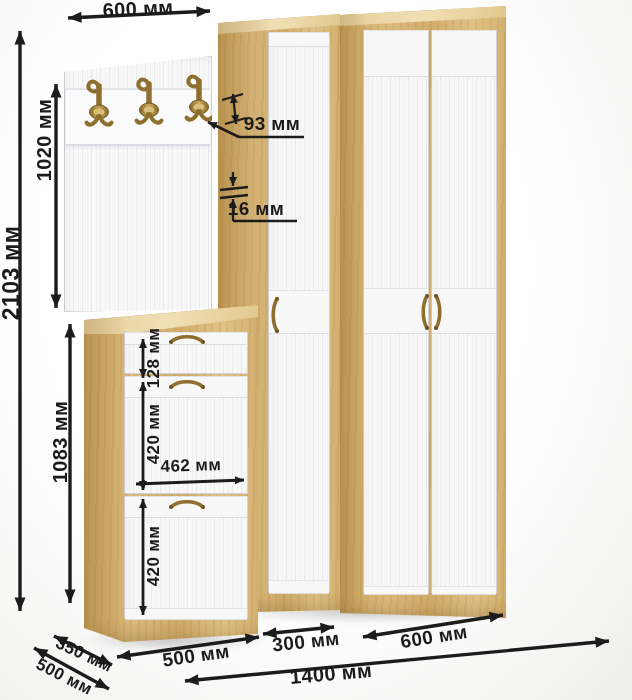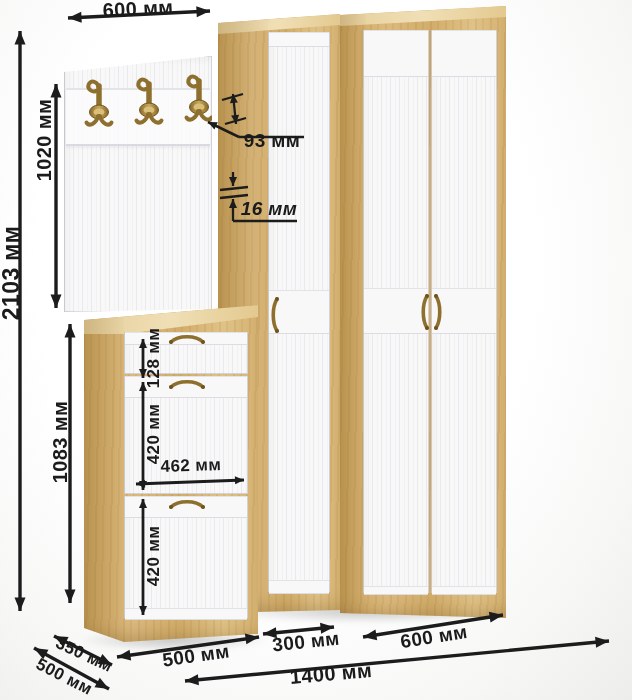--- a/index.html
+++ b/index.html
@@ -227,22 +227,22 @@
       <line class="c" x1="233" y1="199" x2="233" y2="221" marker-start="url(#ahs)"></line>
       <line class="u" x1="233" y1="221" x2="297" y2="221"></line>
     </g>
   </svg>
 
   <div id="labels">
     <span class="dl" style="left:138px;top:9px;font-size:20px;--r:-3deg;">600 мм</span>
     <span class="dl" style="left:11px;top:273px;font-size:23px;--r:-90deg;">2103 мм</span>
     <span class="dl" style="left:44px;top:140px;font-size:20px;--r:-90deg;">1020 мм</span>
     <span class="dl" style="left:60px;top:442px;font-size:20px;--r:-90deg;">1083 мм</span>
-    <span class="dl" style="left:272px;top:124px;font-size:19px;margin-top:17px;">93 мм</span>
-    <span class="dl" style="left:269px;top:209px;font-size:19px;font-style:italic;">16 мм</span>
+    <span class="dl" style="left:272px;top:124px;font-size:19px;">93 мм</span>
+    <span class="dl" style="left:256px;top:209px;font-size:19px;">16 мм</span>
     <span class="dl" style="left:154px;top:358px;font-size:17px;--r:-90deg;">128 мм</span>
     <span class="dl" style="left:154px;top:434px;font-size:17px;--r:-90deg;">420 мм</span>
     <span class="dl" style="left:191px;top:466px;font-size:17px;--r:-2deg;">462 мм</span>
     <span class="dl" style="left:154px;top:556px;font-size:17px;--r:-90deg;">420 мм</span>
     <span class="dl" style="left:84px;top:655px;font-size:17px;--r:25deg;">350 мм</span>
     <span class="dl" style="left:64px;top:677px;font-size:17px;--r:27deg;">500 мм</span>
     <span class="dl" style="left:196px;top:656px;font-size:19px;--r:-8deg;">500 мм</span>
     <span class="dl" style="left:306px;top:642px;font-size:19px;--r:-6deg;">300 мм</span>
     <span class="dl" style="left:434px;top:637px;font-size:19px;--r:-9deg;">600 мм</span>
     <span class="dl" style="left:331px;top:674px;font-size:20px;--r:-5deg;">1400 мм</span>

